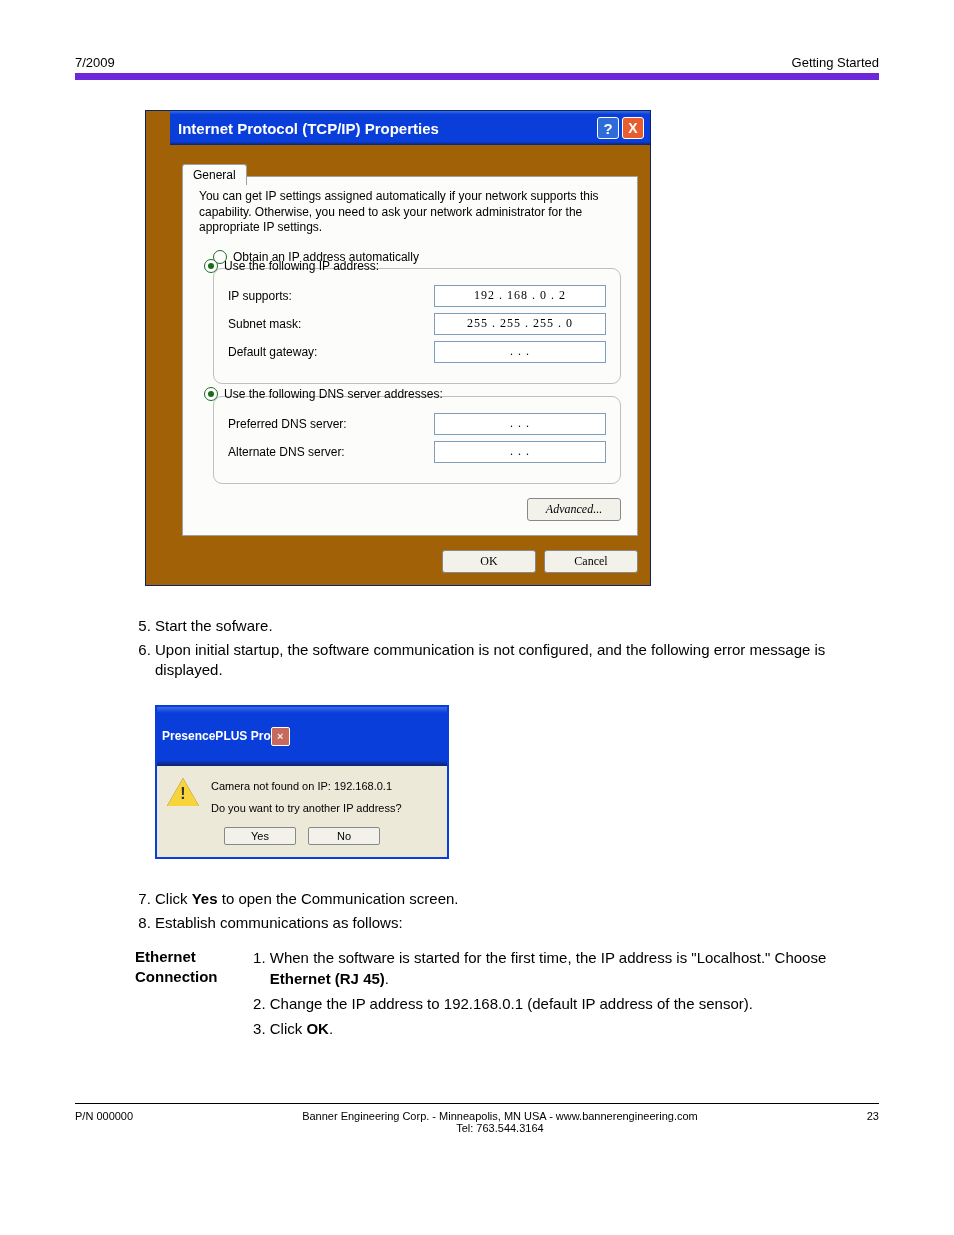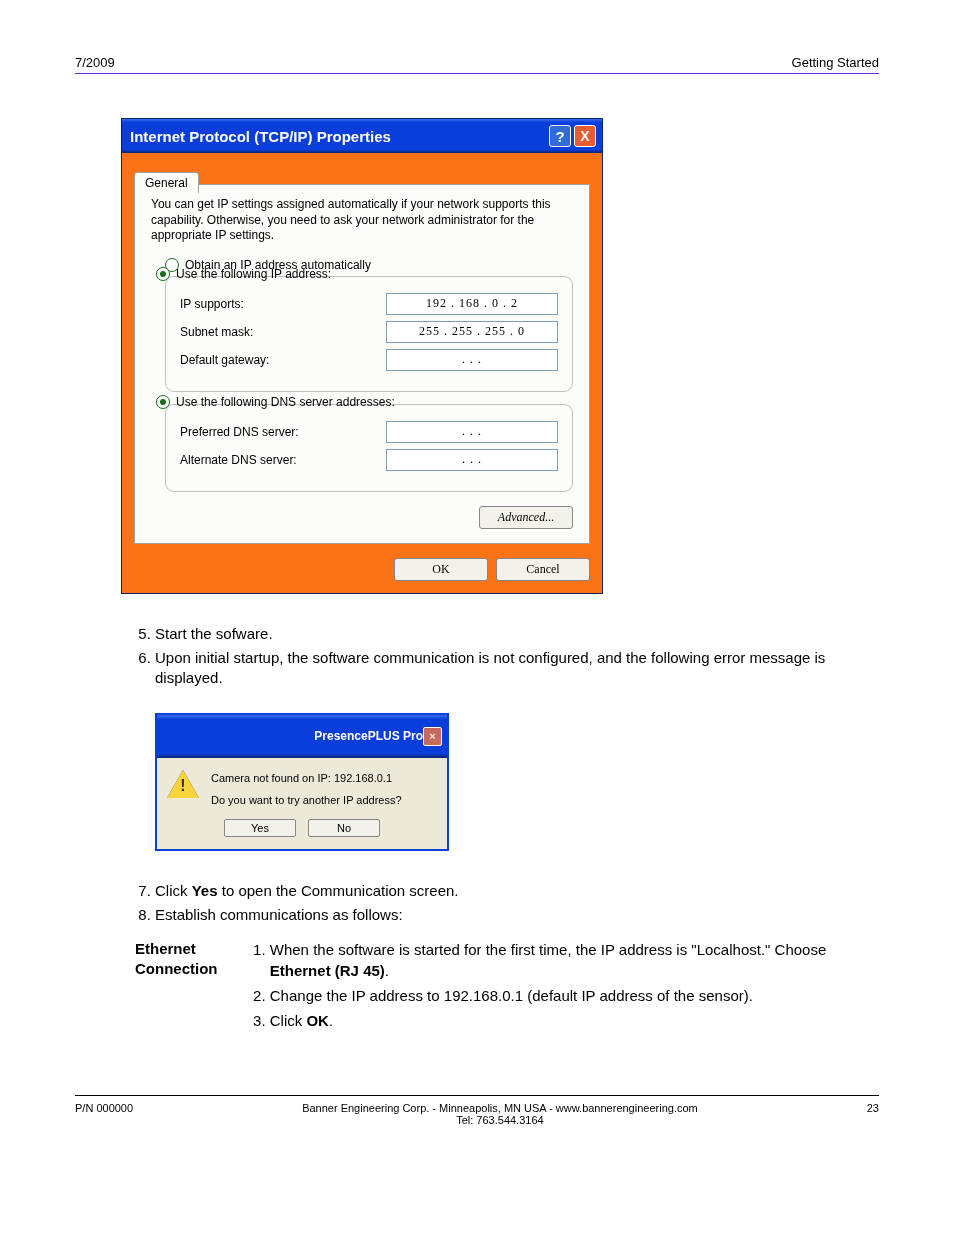--- a/index.html
+++ b/index.html
@@ -9,31 +9,32 @@
     background: #fff;
     width: 954px;
   }
   .page {
     padding: 55px 75px 30px 75px;
   }
   .header {
     display: flex;
     justify-content: space-between;
     font-size: 13px;
-    border-bottom: 1px solid #6d28d9;
+    border-bottom: 7px solid #6d28d9;
     padding-bottom: 3px;
-    margin-bottom: 44px;
+    margin-bottom: 30px;
   }
   .dialog1 {
     width: 480px;
-    margin-left: 46px;
+    margin-left: 70px;
     border: 1px solid #0a246a;
-    background: #f97316;
+    background: #a16207;
     font-family: Tahoma, sans-serif;
     font-size: 12px;
+    padding-left: 24px;
   }
   .titlebar {
     background: linear-gradient(to bottom, #3a6ee6, #0a3edb 10%, #0a3edb 90%, #0a246a);
     color: #fff;
     font-weight: bold;
     font-size: 15px;
     padding: 6px 6px;
     display: flex;
     justify-content: space-between;
     align-items: center;
@@ -152,23 +153,23 @@
     border: 2px solid #0a3edb;
     background: #ece9d8;
     font-family: Tahoma, sans-serif;
     font-size: 11px;
   }
   .titlebar2 {
     background: linear-gradient(to bottom, #3a6ee6, #0a3edb 10%, #0a3edb 90%, #0a246a);
     color: #fff;
     font-weight: bold;
     font-size: 12px;
-    padding: 12px 5px;
-    display: flex;
-    justify-content: flex-end;
+    padding: 20px 5px;
+    display: flex;
+    justify-content: flex-start;
     align-items: center;
   }
   .tb2-close {
     width: 17px; height: 17px;
     background: #c76a5c;
     border: 1px solid #fff;
     border-radius: 2px;
     display: flex; align-items: center; justify-content: center;
     color: #eee; font-weight: bold; font-size: 11px;
   }

